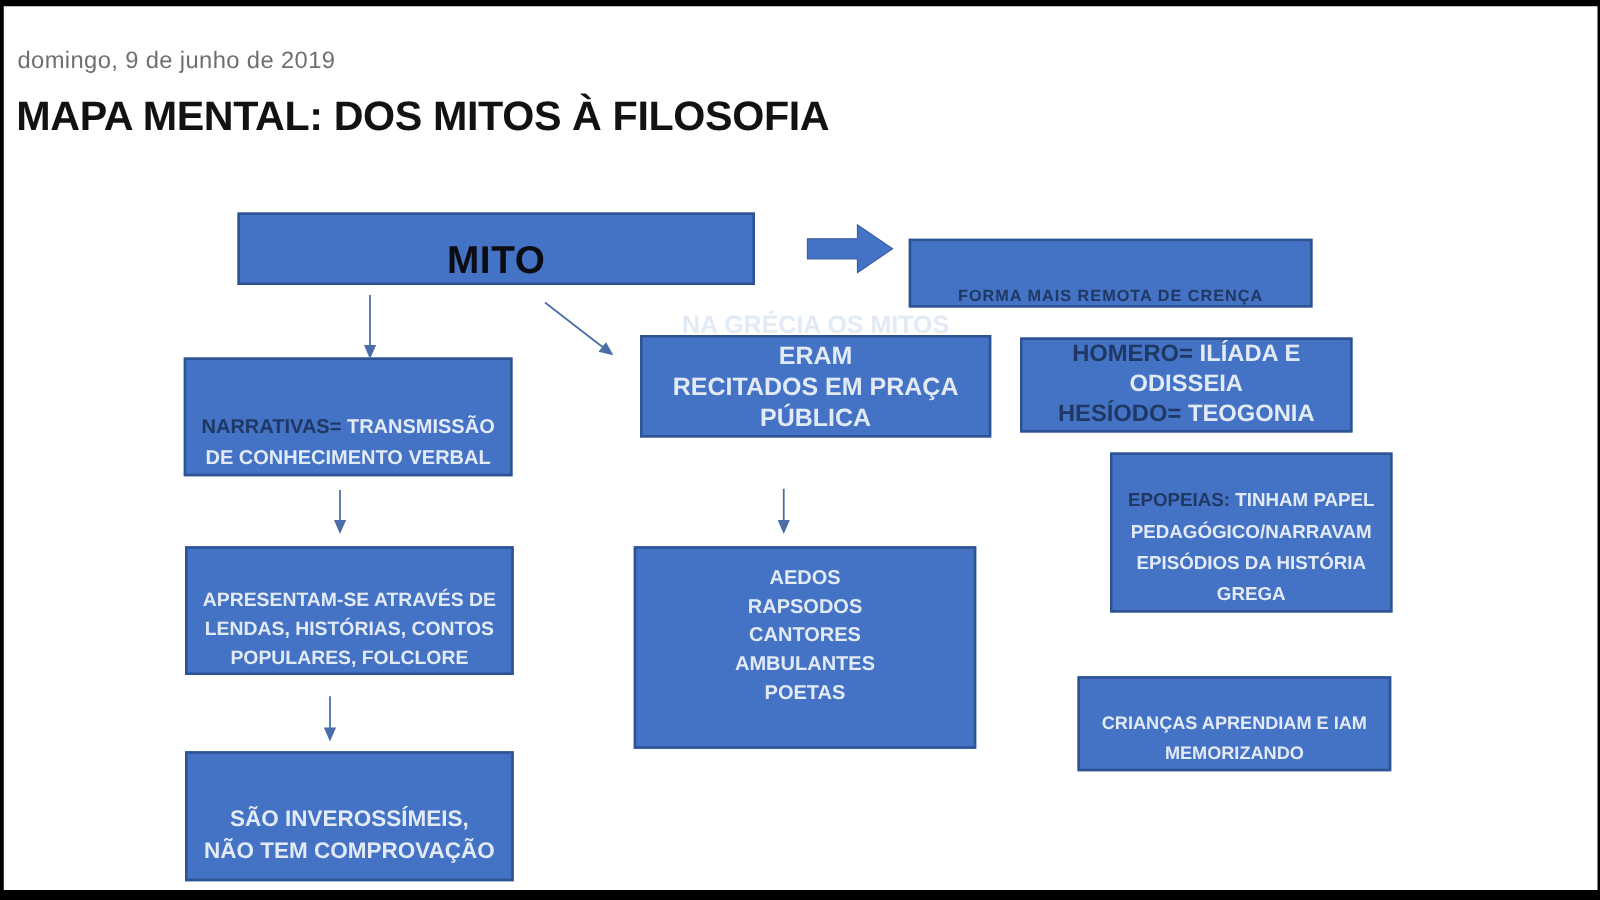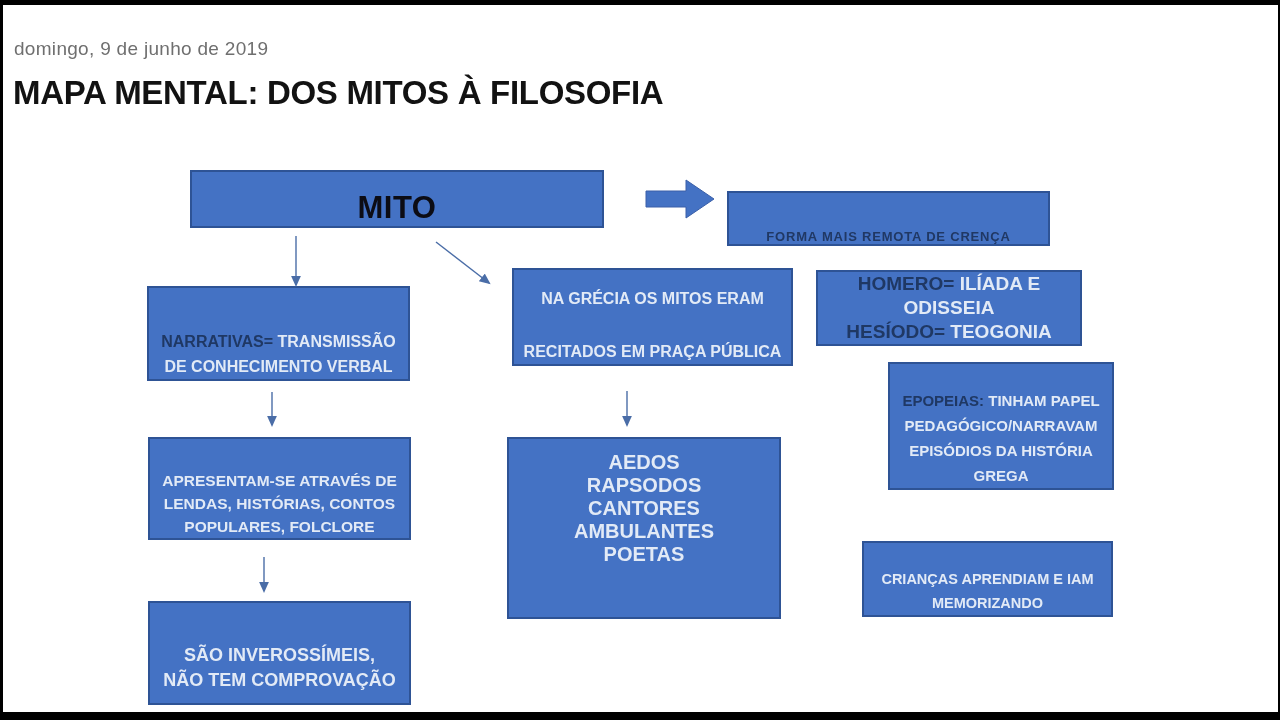--- a/index.html
+++ b/index.html
@@ -45,38 +45,38 @@
   }
   .node-forma {
     left: 727px; top: 171px; width: 323px; height: 55px;
     color: #203864; font-size: 13px; letter-spacing: 0.8px; margin-top: 20px;
   }
   .node-narrativas {
     left: 147px; top: 286px; width: 263px; height: 95px;
     font-size: 16px; line-height: 25px;
   }
   .node-grecia {
-    left: 512px; top: 268px; width: 281px; height: 98px;
-    font-size: 16px; line-height: 25px; gap: 28px;
+    left: 512px; top: 268px; width: 281px; height: 82px;
+    font-size: 20px; line-height: 25px;
   }
   .node-homero {
     left: 816px; top: 270px; width: 266px; height: 76px;
     font-size: 19px; line-height: 24px;
   }
   .node-epopeias {
     left: 888px; top: 362px; width: 226px; height: 128px;
     font-size: 15px; line-height: 25px;
   }
   .node-apresentam {
     left: 148px; top: 437px; width: 263px; height: 103px;
     font-size: 15.5px; line-height: 23px;
   }
   .node-aedos {
-    left: 507px; top: 437px; width: 274px; height: 182px;
-    font-size: 20px; line-height: 23px;
+    left: 507px; top: 437px; width: 274px; height: 162px;
+    font-size: 16px; line-height: 23px;
     justify-content: flex-start; padding-top: 12px;
   }
   .node-criancas {
     left: 862px; top: 541px; width: 251px; height: 76px;
     font-size: 14.5px; line-height: 24px;
   }
   .node-inverossimeis {
     left: 148px; top: 601px; width: 263px; height: 104px;
     font-size: 18px; line-height: 25px;
     padding-bottom: 10px;

